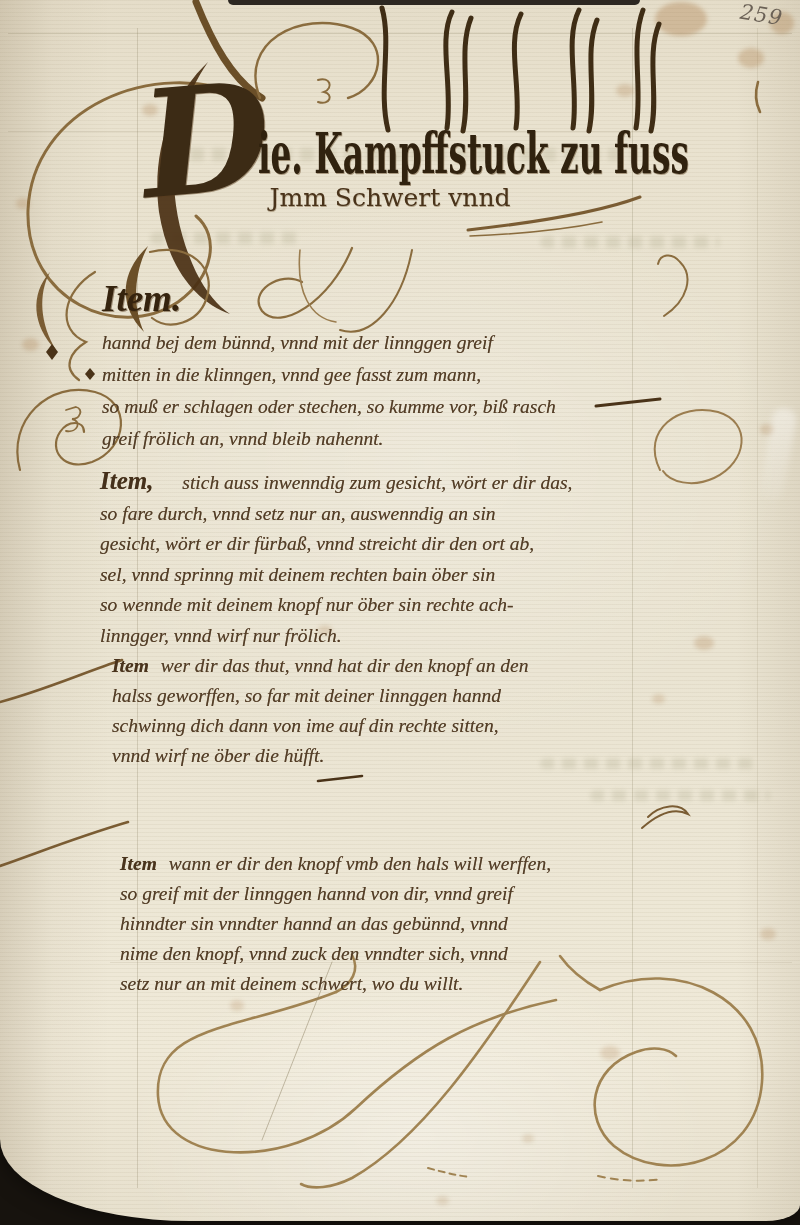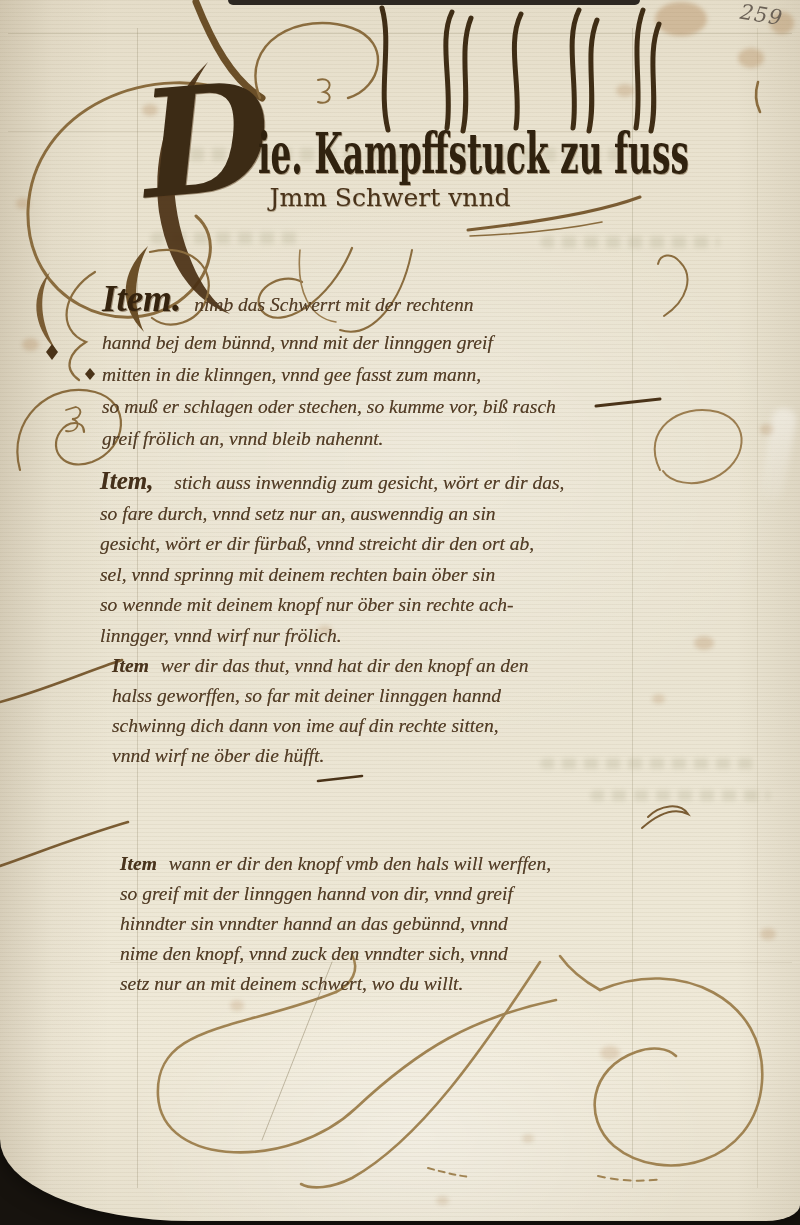--- a/index.html
+++ b/index.html
@@ -58,21 +58,21 @@
     font-size:25px;font-weight:normal;color:#49331a;line-height:31px;
     text-shadow:0.5px 0.5px 0 rgba(100,72,36,0.4);
   }
   .para{position:absolute;font-size:19.5px;font-family:Liberation Serif, serif;}
   .line{white-space:nowrap;}
   .p1{left:102px;top:283px;line-height:32px;}
   .p1 .firstline{display:flex;align-items:baseline;height:44px;}
   .init1{font-size:37px;font-weight:bold;font-style:italic;color:#35230e;margin-right:13px;
          text-shadow:1px 0.5px 0 rgba(80,54,24,0.5);}
   .p2{left:100px;top:466px;line-height:30.5px;}
-  .init2{font-size:25px;font-weight:bold;color:#45301a;margin-right:16px;}
+  .init2{font-size:25px;font-weight:bold;color:#45301a;margin-right:24px;}
   .p3{left:112px;top:651px;line-height:30px;}
   .p4{left:120px;top:849px;line-height:30px;}
   .init3{font-weight:bold;color:#49331c;margin-right:7px;}
   svg.flourish{position:absolute;left:0;top:0;pointer-events:none;}
 </style>
 </head>
 <body>
 
 <div class="page">
 
@@ -173,21 +173,20 @@
 
   <div class="title-initial ink">D</div>
   <div class="title-rest">ie. Kampffstuck zu fuss</div>
   <div class="subtitle">
     <div class="line">Jmm Schwert vnnd</div>
   </div>
 
   <div class="para ink p1">
     <div class="line firstline">
       <span class="init1">Item.</span>
-      <span>nimb das Schwerrt mit der rechtenn</span>
     </div>
     <div class="line">hannd bej dem bünnd, vnnd mit der linnggen greif</div>
     <div class="line">mitten in die klinngen, vnnd gee fasst zum mann,</div>
     <div class="line">so muß er schlagen oder stechen, so kumme vor, biß rasch</div>
     <div class="line">greif frölich an, vnnd bleib nahennt.</div>
   </div>
 
   <div class="para ink p2">
     <div class="line">
       <span class="init2">Item,</span>

